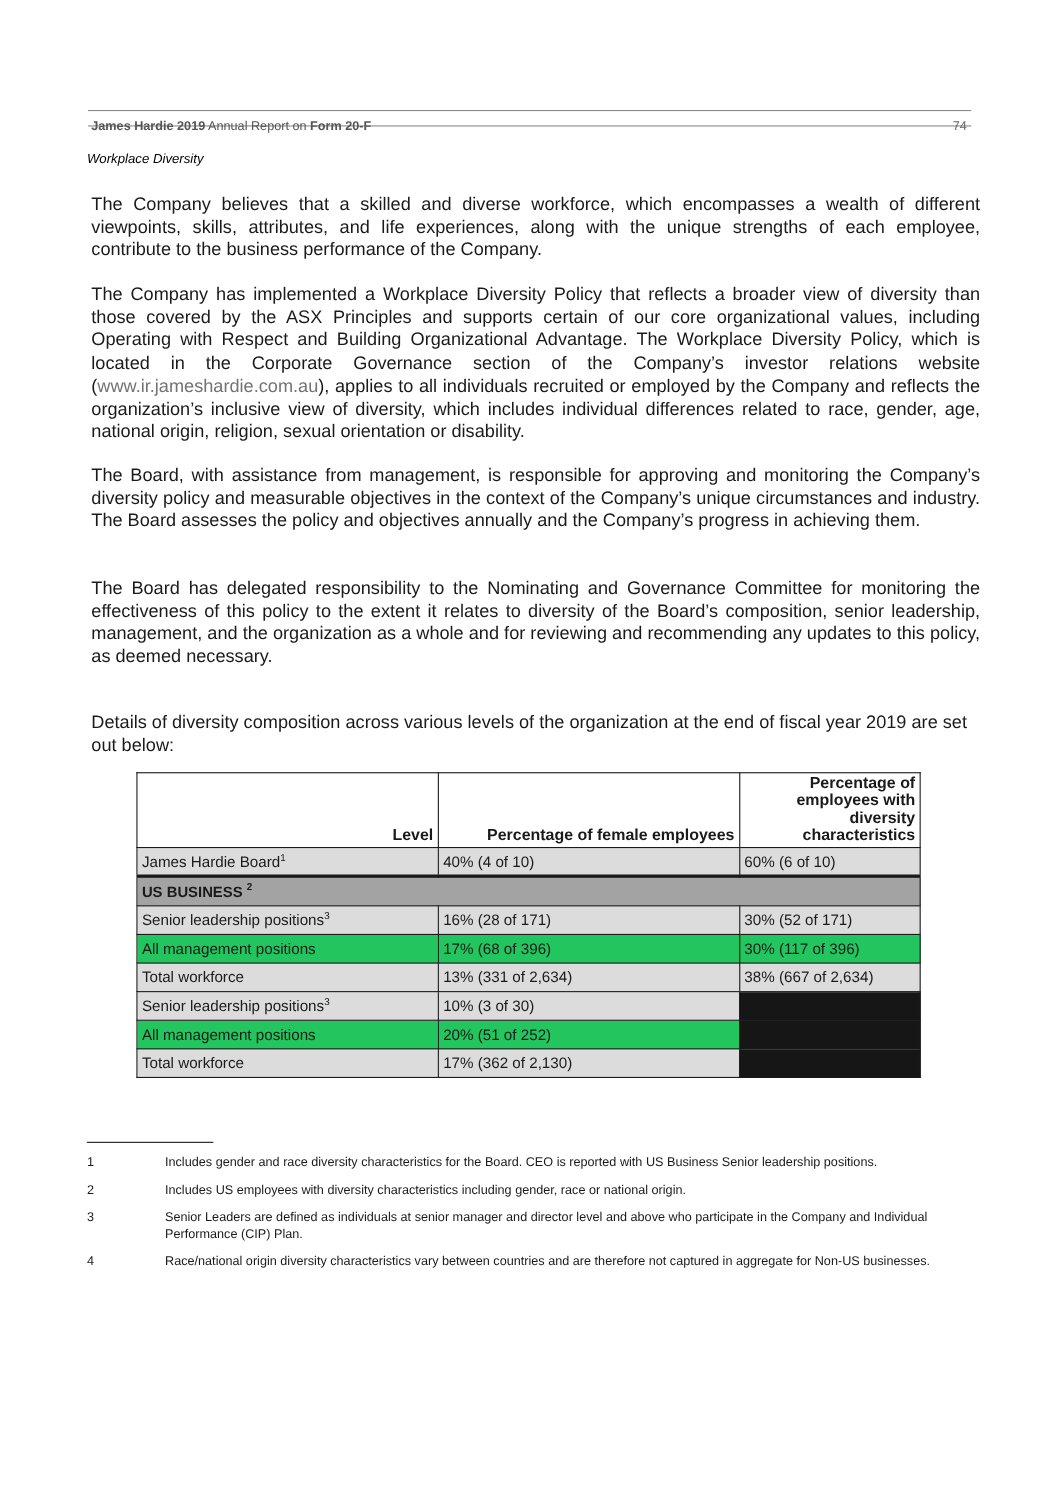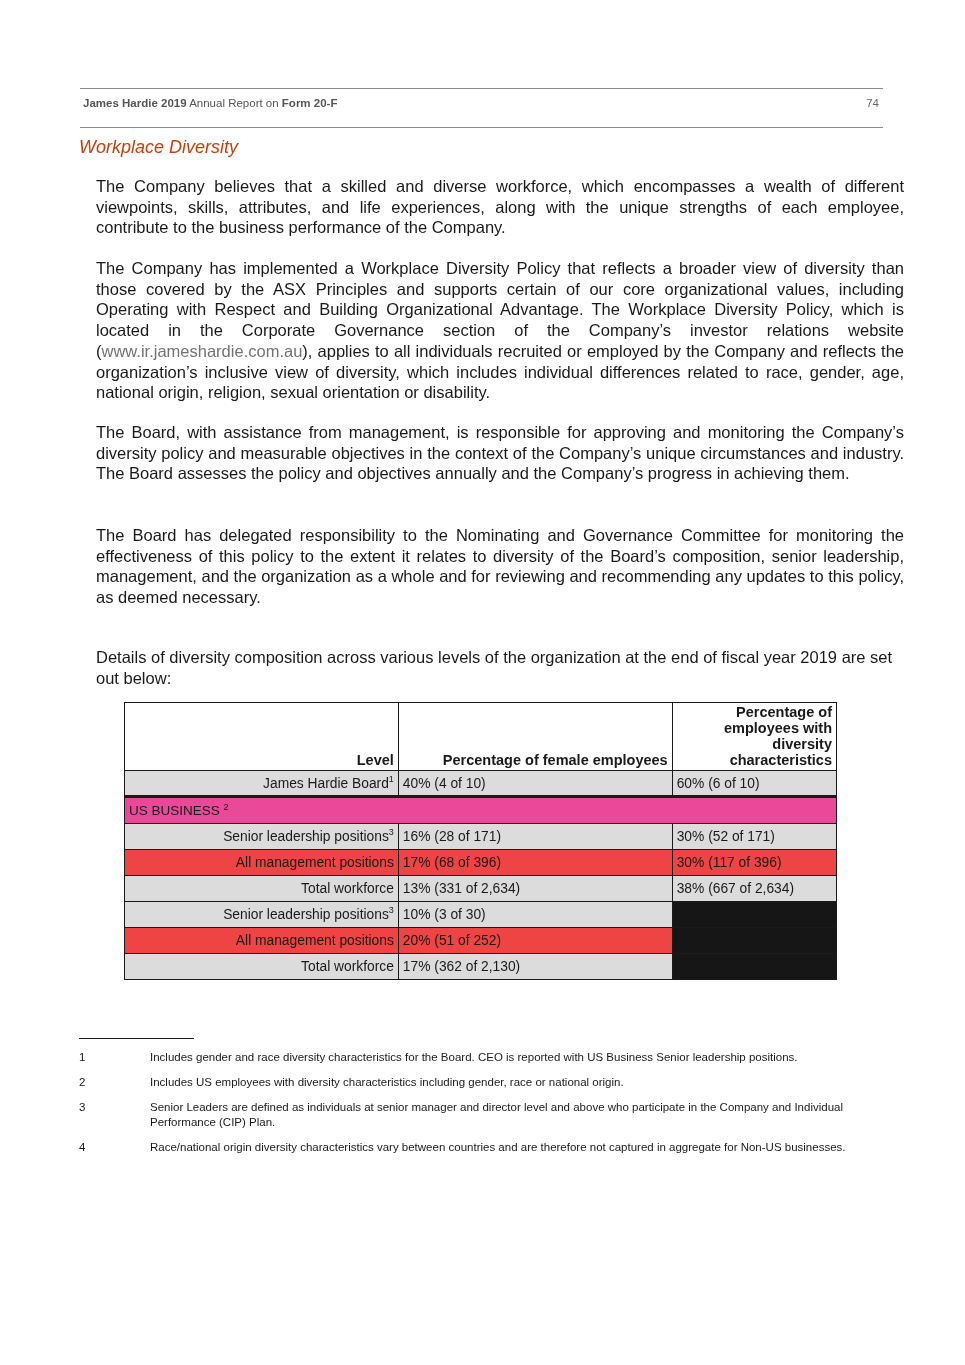--- a/index.html
+++ b/index.html
@@ -11,23 +11,23 @@
       width: 965px;
       height: 1365px;
       position: relative;
       font-family: "Liberation Sans", sans-serif;
       color: #1a1a1a;
       overflow: hidden;
     }
     .page-header {
       position: absolute;
       left: 80px;
-      top: 88px;
+      top: 100px;
       width: 803px;
-      height: 40px;
+      height: 15px;
       border-top: 1.5px solid #8a8a8a;
       border-bottom: 1.5px solid #8a8a8a;
       box-sizing: border-box;
     }
     .page-header .hdr-left {
       position: absolute;
       left: 3px;
       top: 8px;
       font-size: 11.5px;
       color: #555;
@@ -40,27 +40,27 @@
       position: absolute;
       right: 4px;
       top: 8px;
       font-size: 11.5px;
       color: #666;
     }
     .section-title {
       position: absolute;
       left: 79px;
       top: 137px;
-      font-size: 18px;
+      font-size: 12px;
       font-style: italic;
-      color: #c2410c;
+      color: #000000;
     }
     .para {
       position: absolute;
-      left: 96px;
+      left: 83px;
       width: 808px;
       font-size: 16.5px;
       line-height: 20.7px;
       text-align: justify;
       color: #1a1a1a;
       margin: 0;
     }
     .para a {
       color: #737373;
     }
@@ -93,35 +93,35 @@
       padding-bottom: 2px;
       background: #ffffff;
     }
     .col-level { width: 265px; }
     .col-female { width: 265px; }
     .col-div { width: 159px; }
     table.div-table tr.hdr-row { height: 68px; }
     table.div-table tr.data-row { height: 26px; }
     table.div-table tr.group-row { height: 27px; }
     table.div-table td.level {
-      text-align: right;
+      text-align: left;
       margin-left: 16px;
     }
     table.div-table td.num {
     }
     table.div-table tr.shaded td { background: #dcdcdc; }
-    table.div-table tr.plain td { background: #ef4444; }
+    table.div-table tr.plain td { background: #22c55e; }
     table.div-table td.blackout {
       background: #161616 !important;
       border-left: 1.5px solid #161616;
     }
     table.div-table tr.group-row td {
-      font-weight: normal;
+      font-weight: bold;
       font-size: 13.5px;
-      background: #ec4899;
+      background: #a3a3a3;
       border-top: 3px solid #1a1a1a;
       padding-top: 0;
     }
     sup {
       font-size: 9px;
       vertical-align: super;
       line-height: 0;
     }
     .fn-rule {
       position: absolute;

